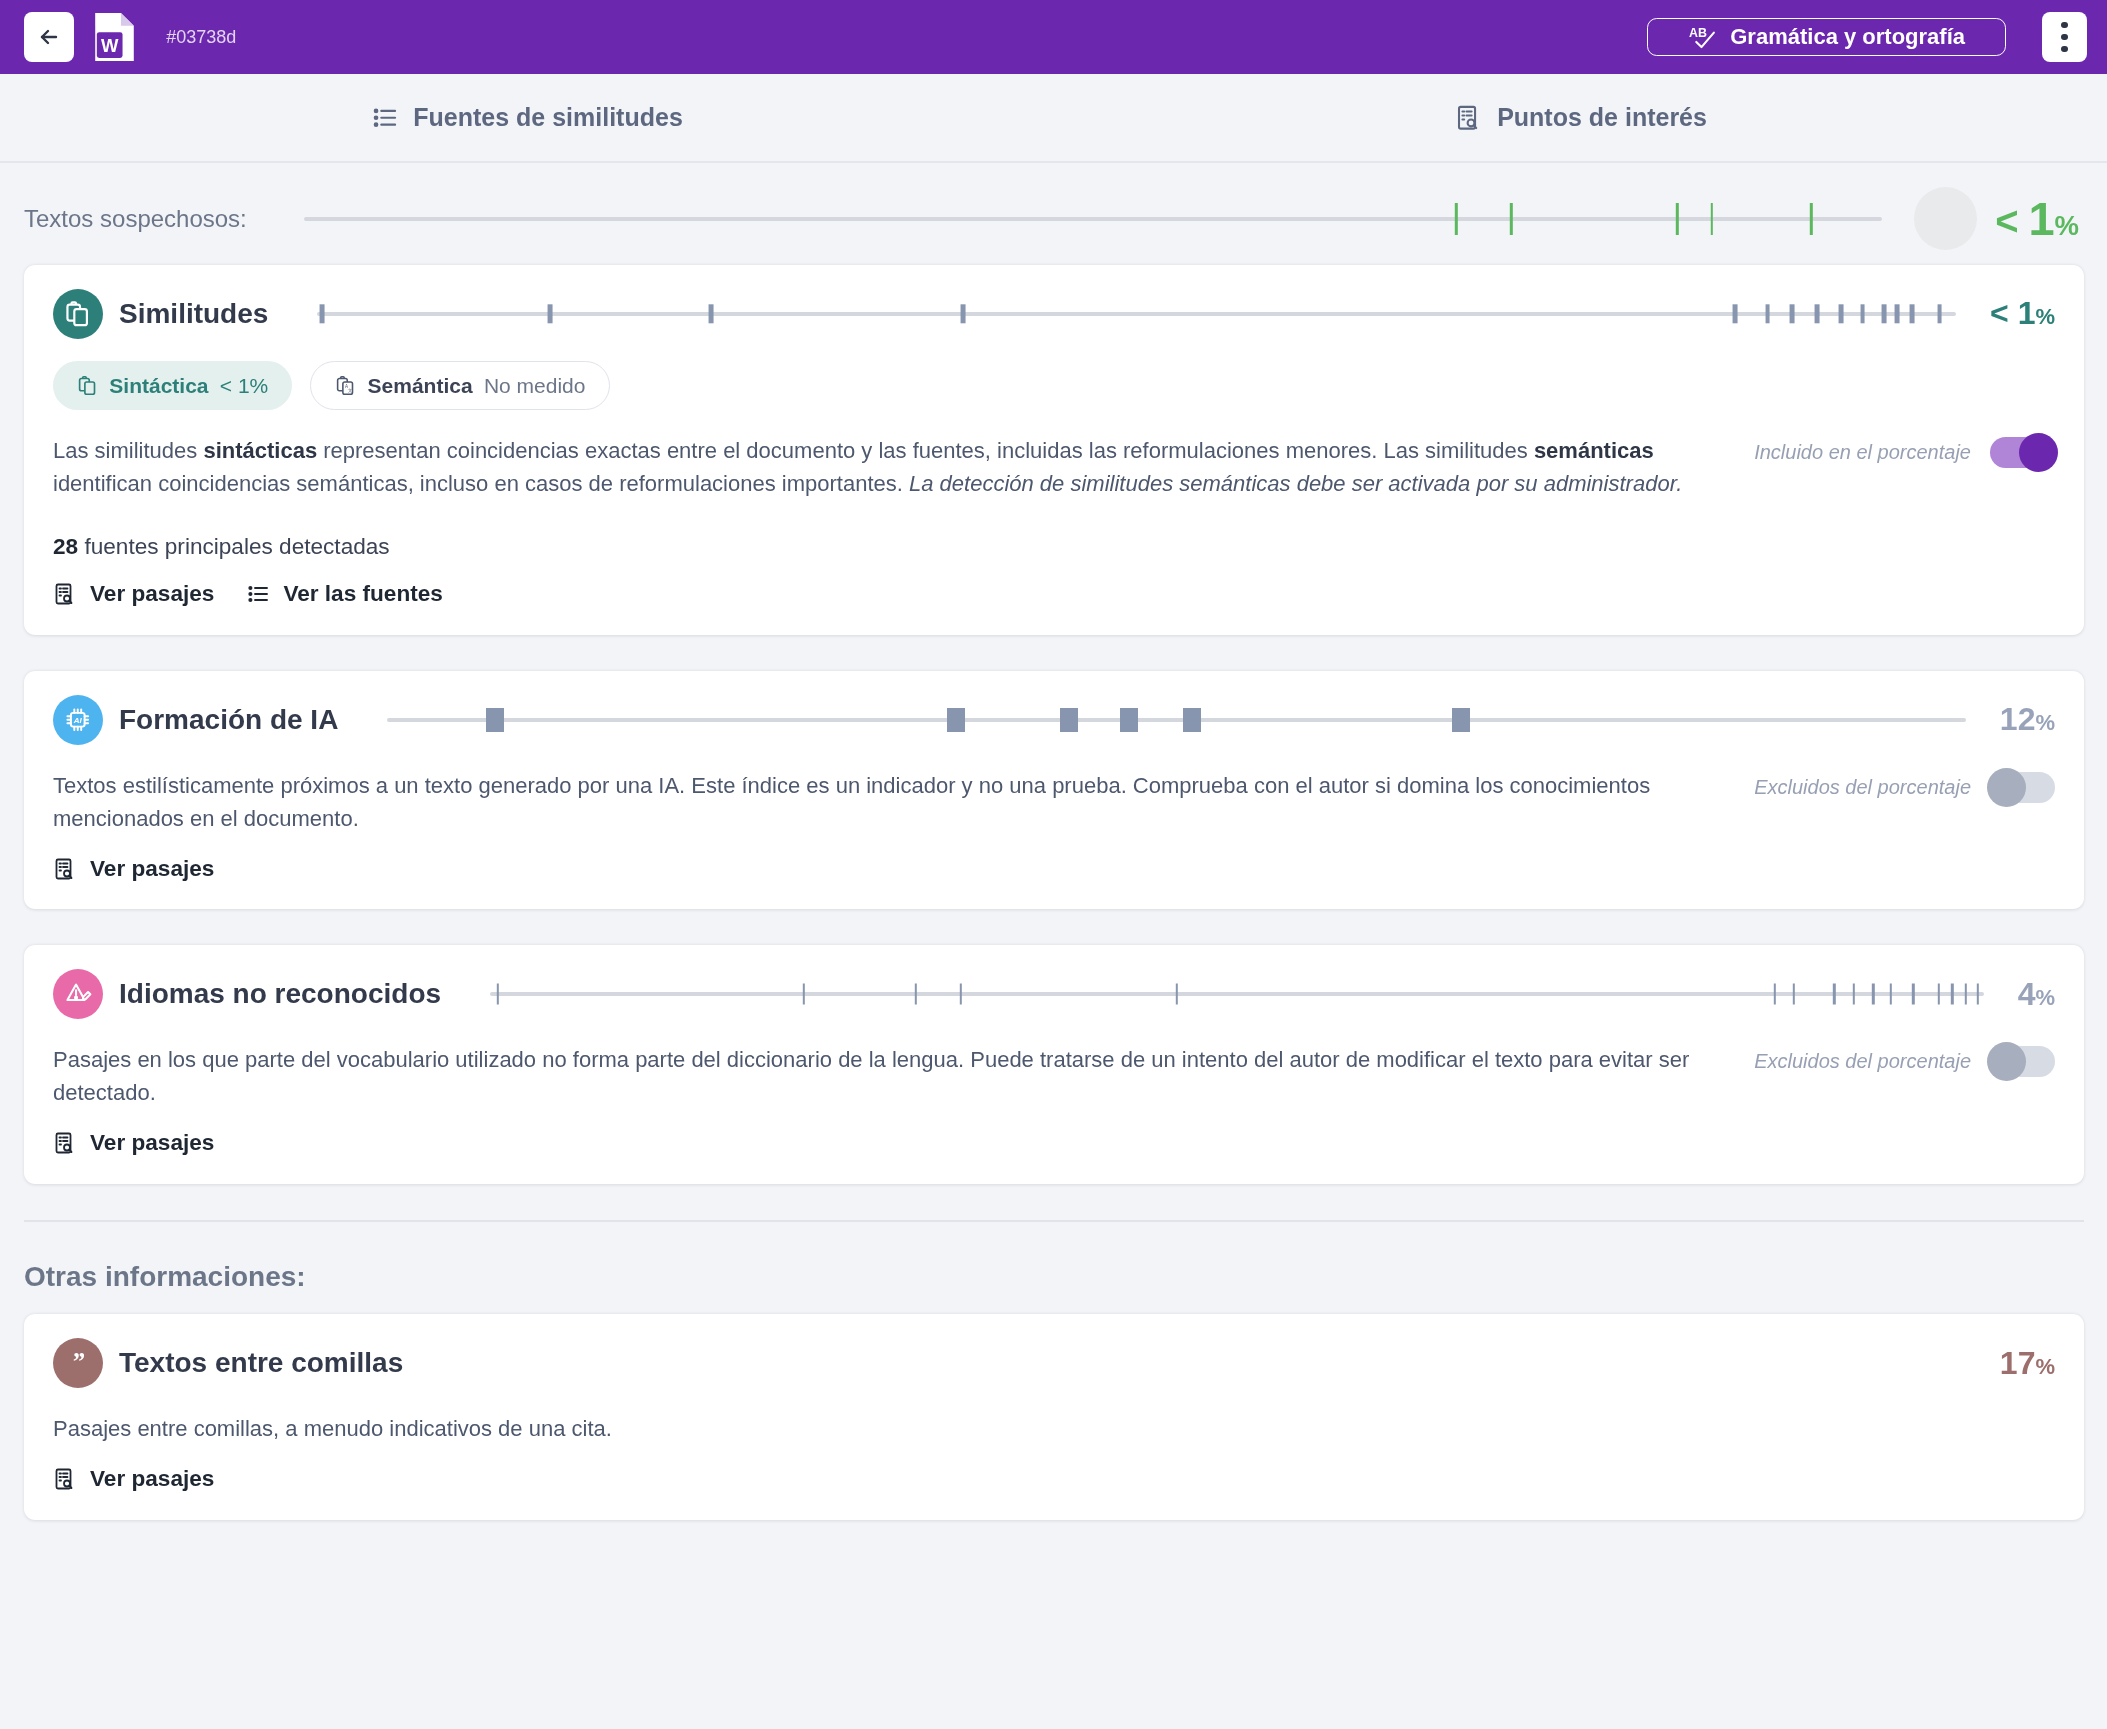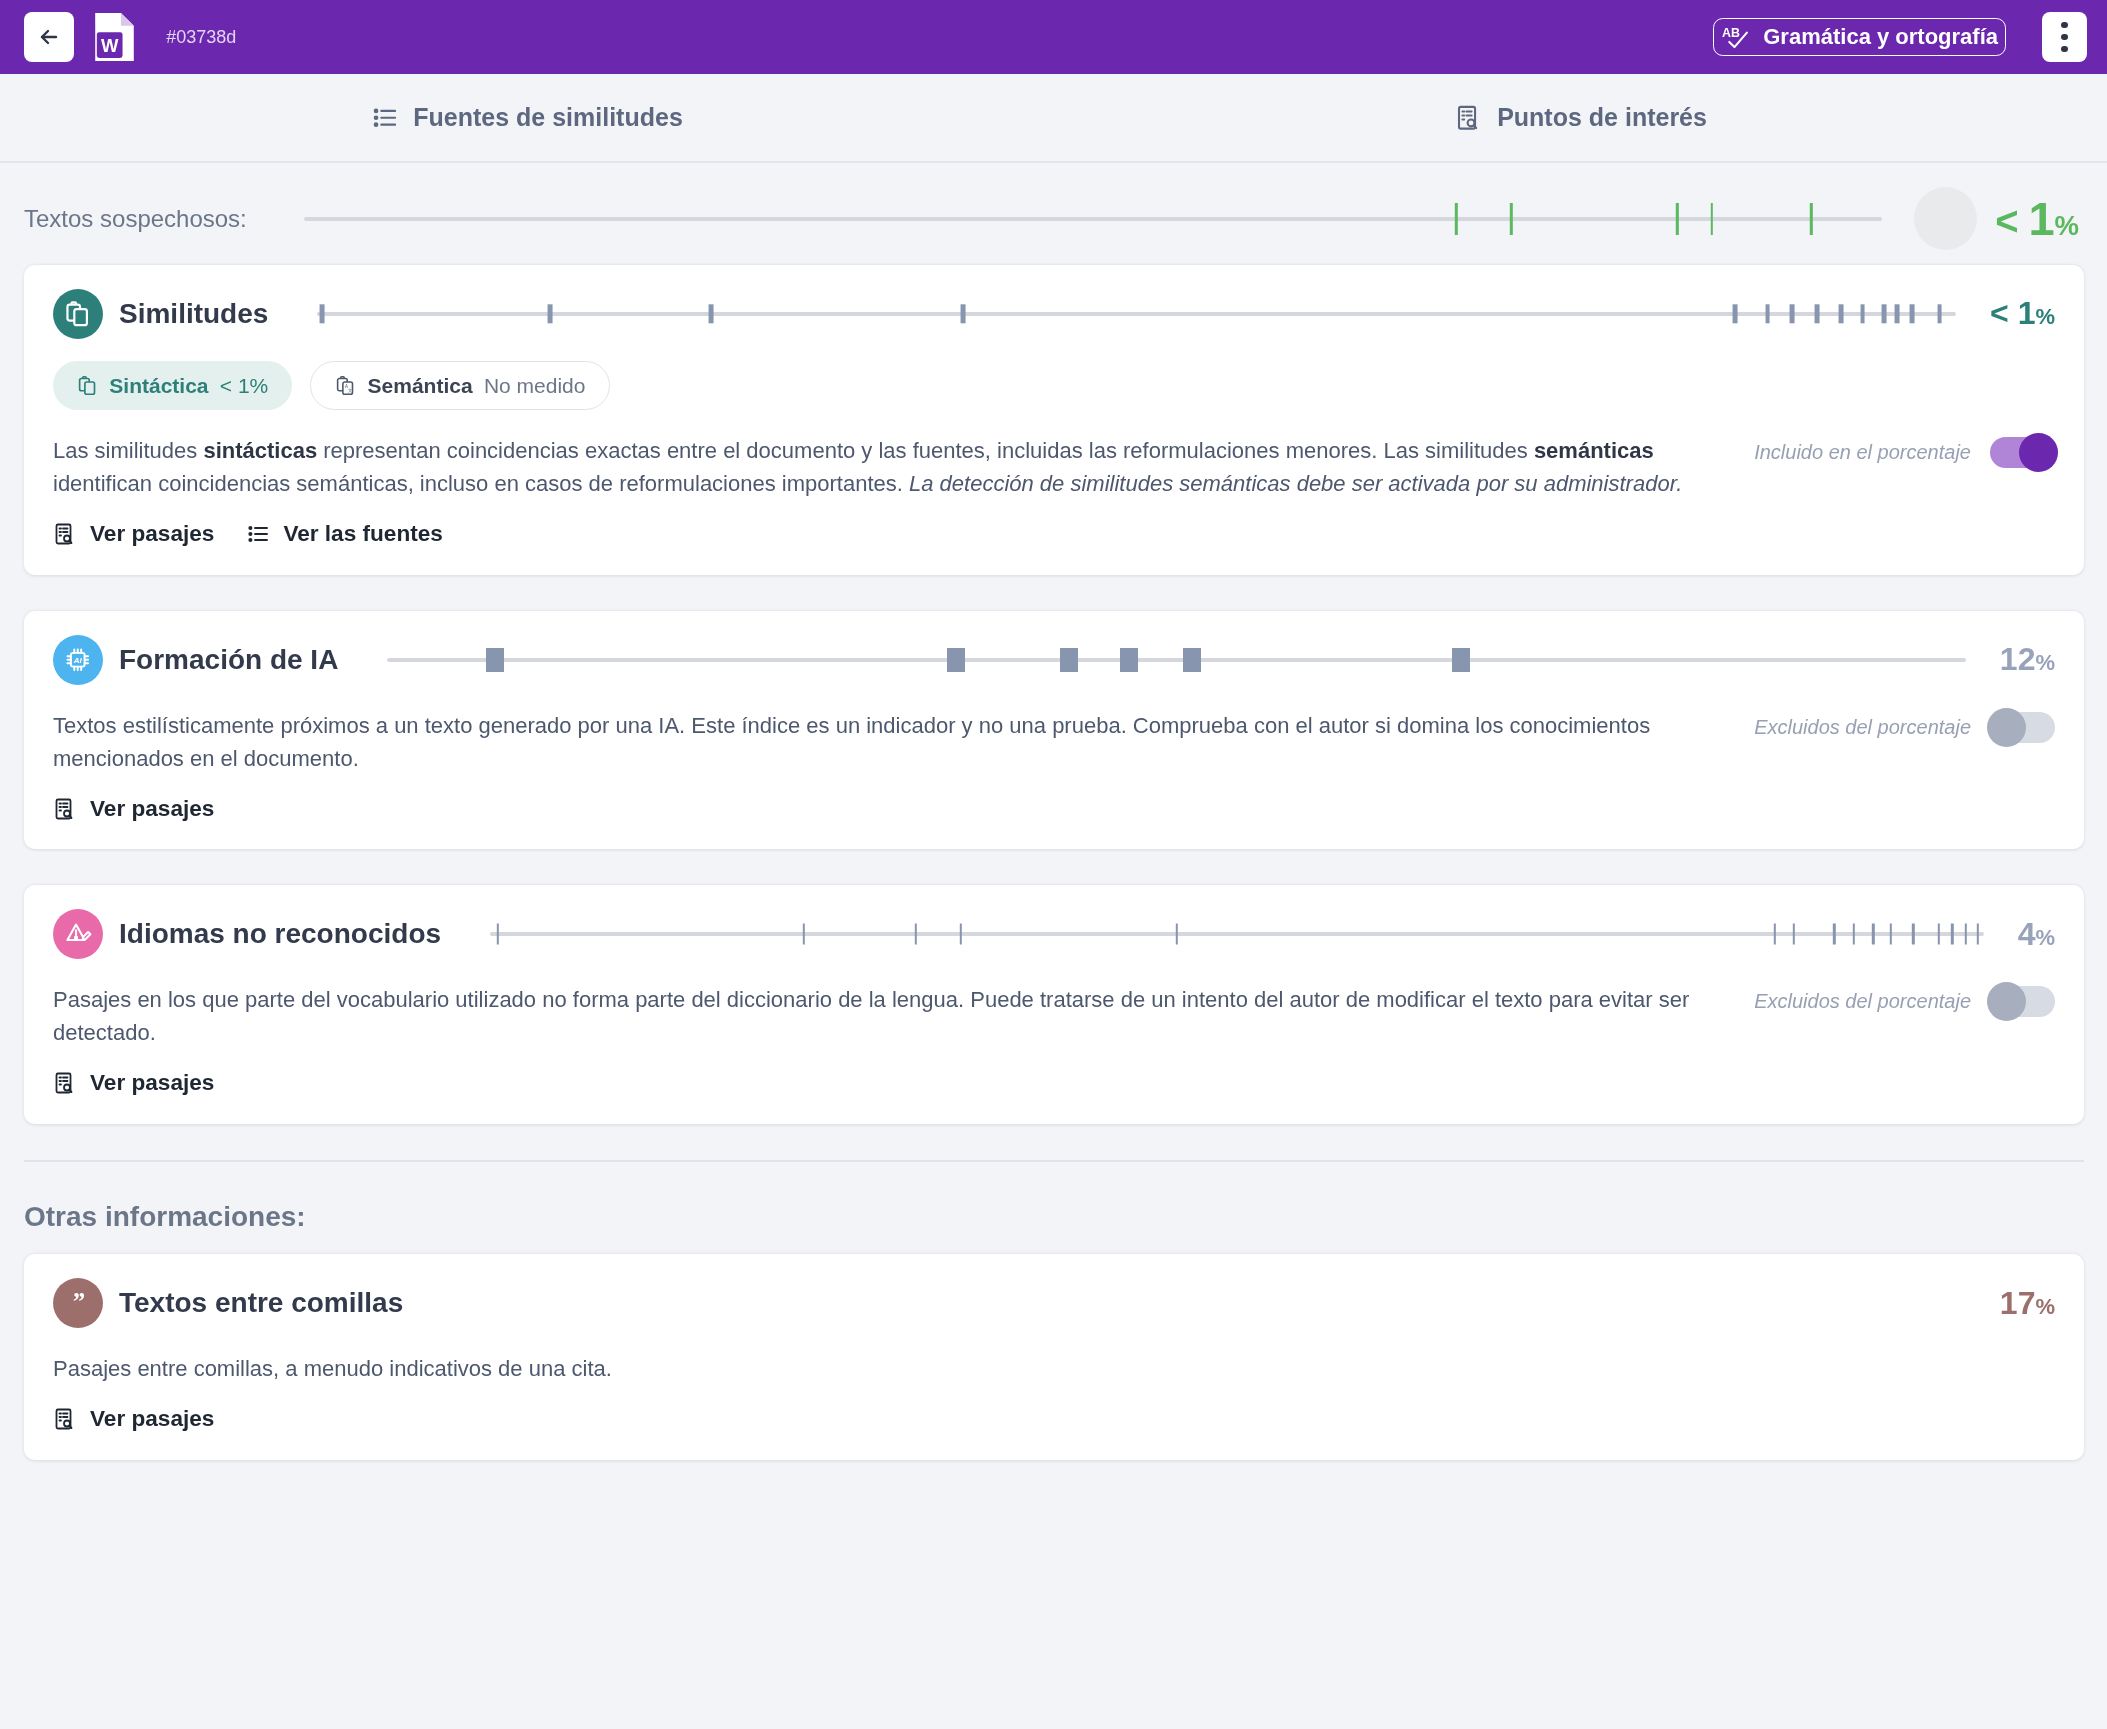--- a/index.html
+++ b/index.html
@@ -47,21 +47,21 @@
     font-weight: 400;
     margin-left: 11.3px;
     white-space: nowrap;
   }
   .spacer { flex: 1 1 auto; }
   .spell-btn {
     display: flex; align-items: center; gap: 13px;
     border: 1.6px solid #ffffff;
     border-radius: 9.7px;
     height: 38px;
-    padding: 0 7px;
+    padding: 0 40px;
     color: #ffffff;
     font-size: 22px;
     font-weight: 700;
     white-space: nowrap;
     cursor: pointer;
     background: transparent;
   }
   .kebab-btn {
     width: 45px; height: 50px;
     background: #ffffff;
@@ -433,20 +433,23 @@
         <span>Las similitudes </span><span class="bold">sintácticas</span><span> representan coincidencias exactas entre el documento y las fuentes, incluidas las reformulaciones menores. Las similitudes </span><span class="bold">semánticas</span><span> identifican coincidencias semánticas, incluso en casos de reformulaciones importantes. </span><span class="ital">La detección de similitudes semánticas debe ser activada por su administrador.</span>
       </div>
       <div class="toggle-wrap">
         <span class="toggle-label">Incluido en el porcentaje</span>
         <div class="switch on">
           <div class="knob"></div>
         </div>
       </div>
     </div>
 
+    <div class="sources">
+      <span class="num">28</span><span> fuentes principales detectadas</span>
+    </div>
 
     <div class="actions">
       <div class="action">
         <svg viewBox="0 0 24 24" width="24" height="24" fill="none" stroke="#1f2733" stroke-width="1.8" stroke-linecap="round">
           <path d="M5 2.5 h11 a1.5 1.5 0 0 1 1.5 1.5 v16 a1.5 1.5 0 0 1 -1.5 1.5 h-11 a1.5 1.5 0 0 1 -1.5 -1.5 v-16 a1.5 1.5 0 0 1 1.5 -1.5 z"></path>
           <line x1="6.5" y1="6.5" x2="8" y2="6.5"></line>
             <line x1="10" y1="6.5" x2="14.5" y2="6.5"></line>
           <line x1="6.5" y1="10" x2="8" y2="10"></line>
             <line x1="10" y1="10" x2="14.5" y2="10"></line>
           <line x1="6.5" y1="13.5" x2="8" y2="13.5"></line>

